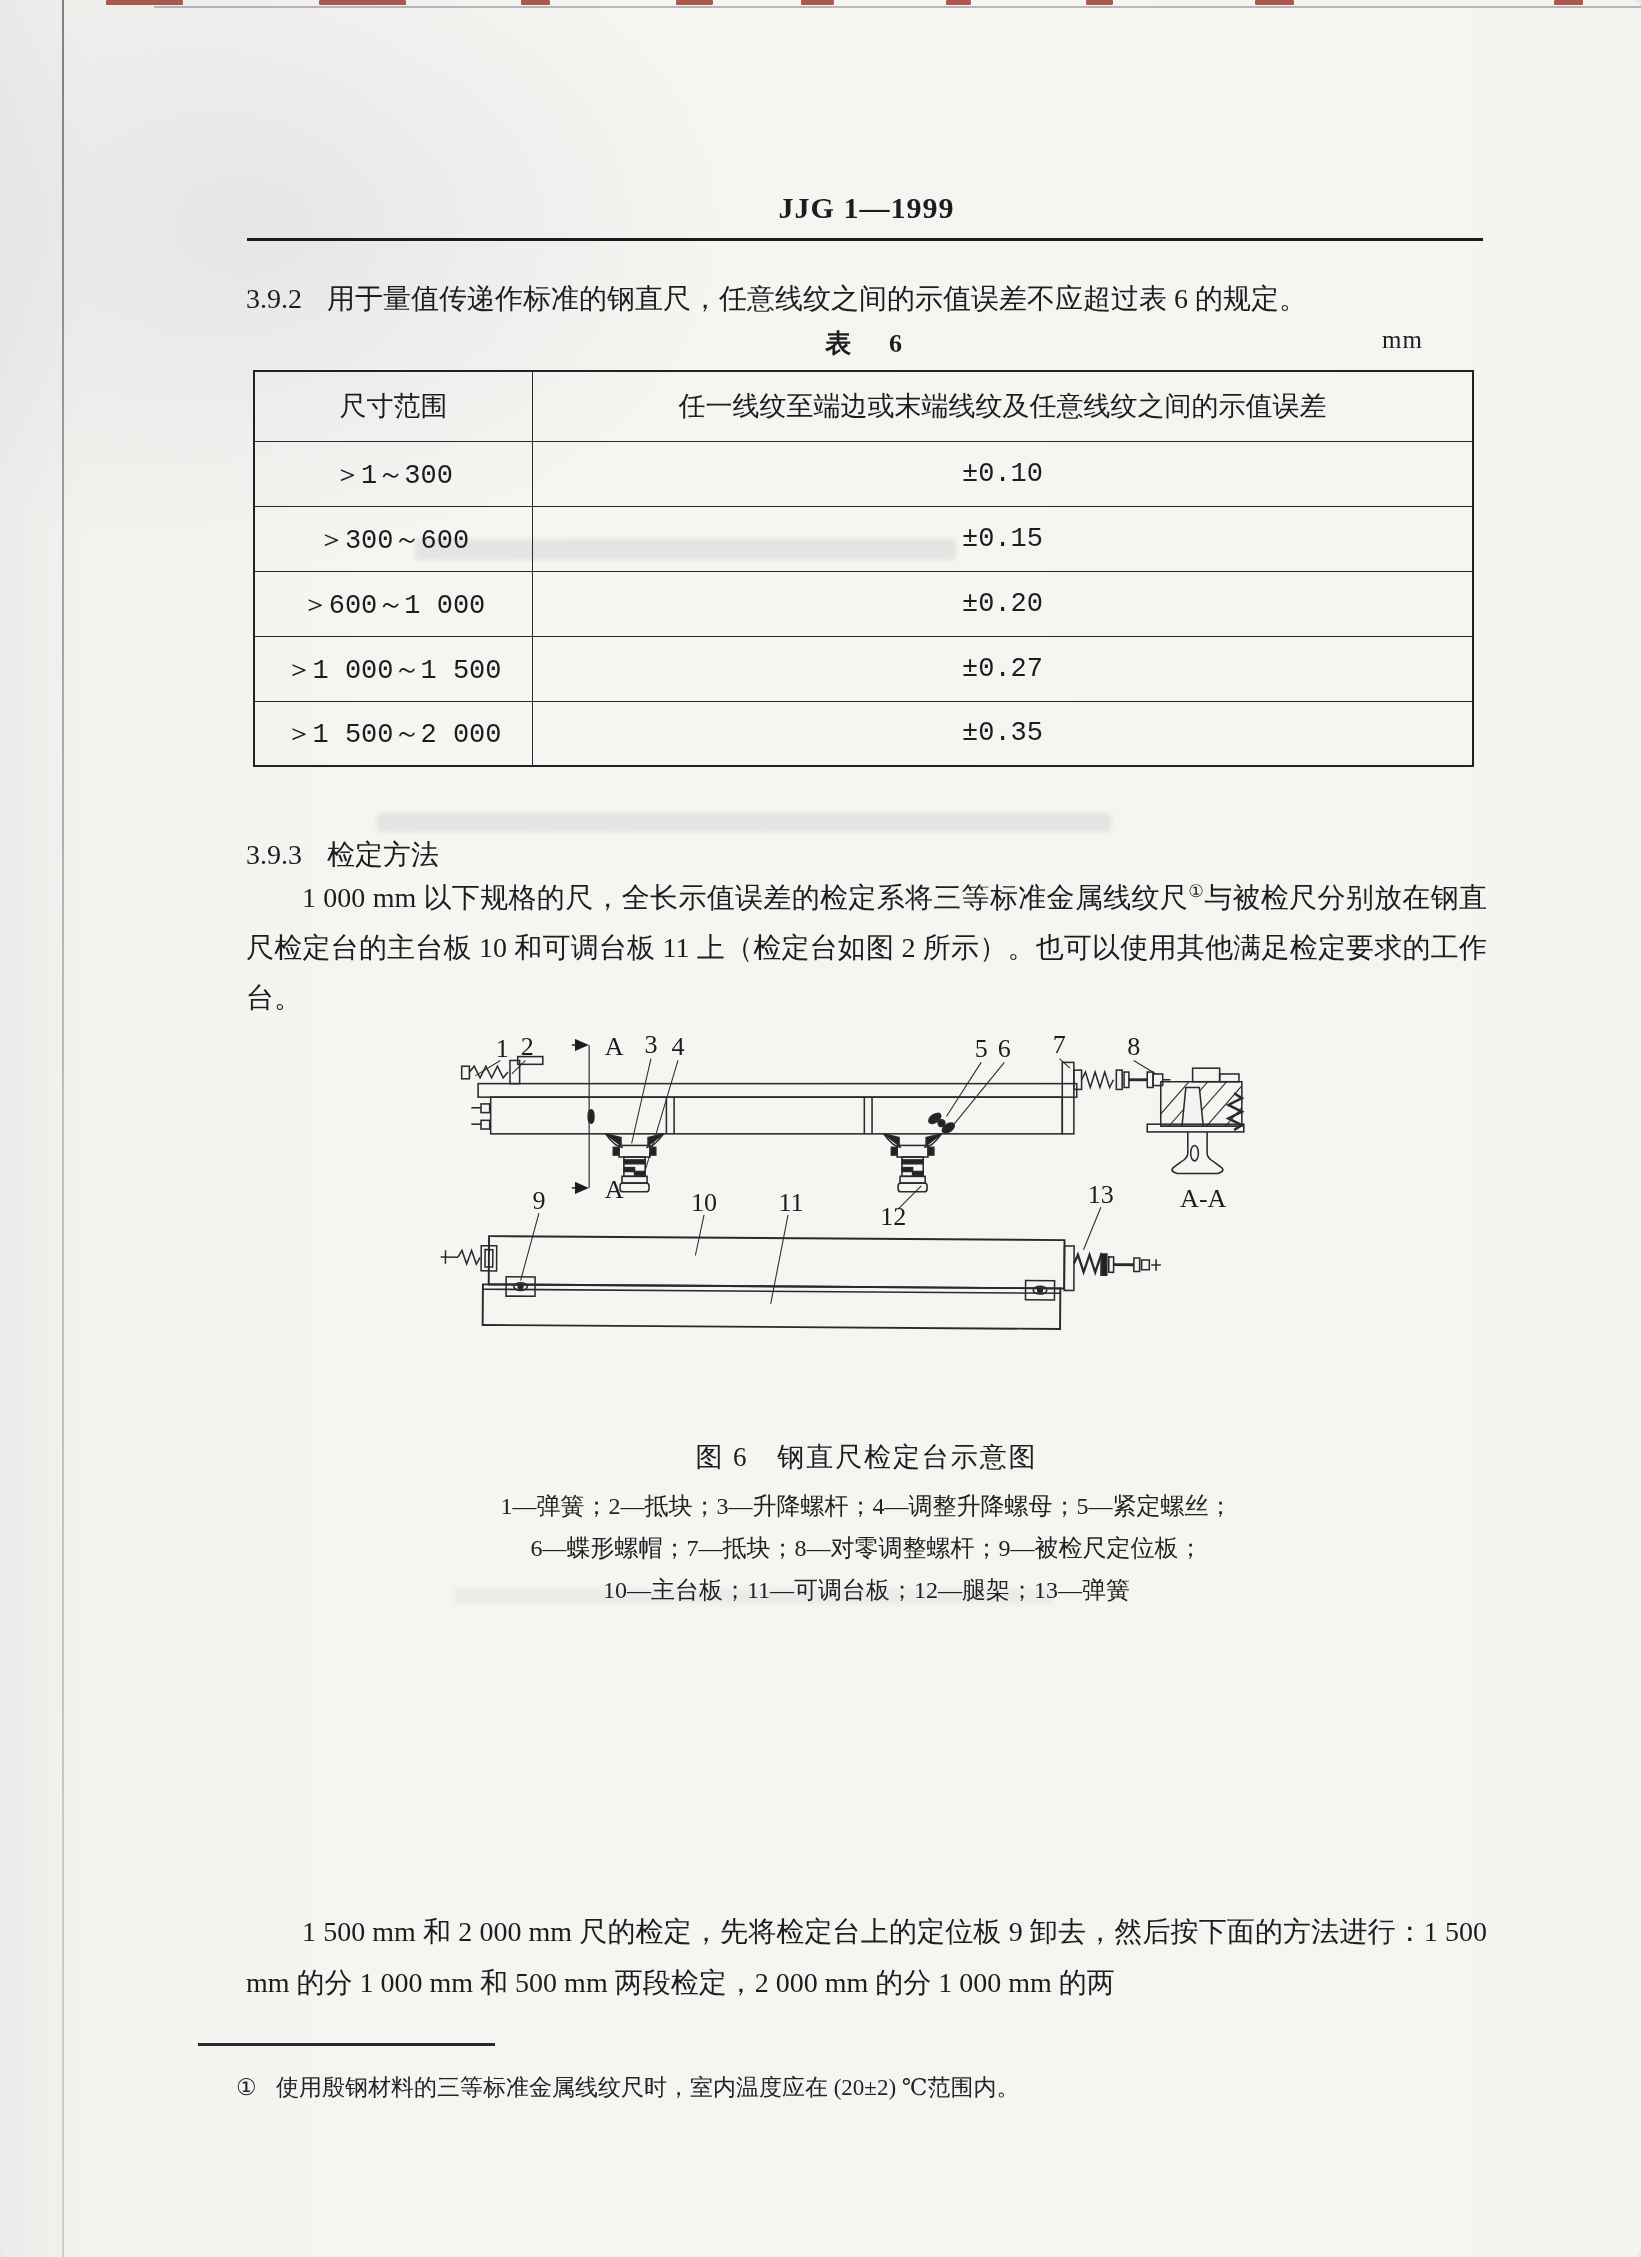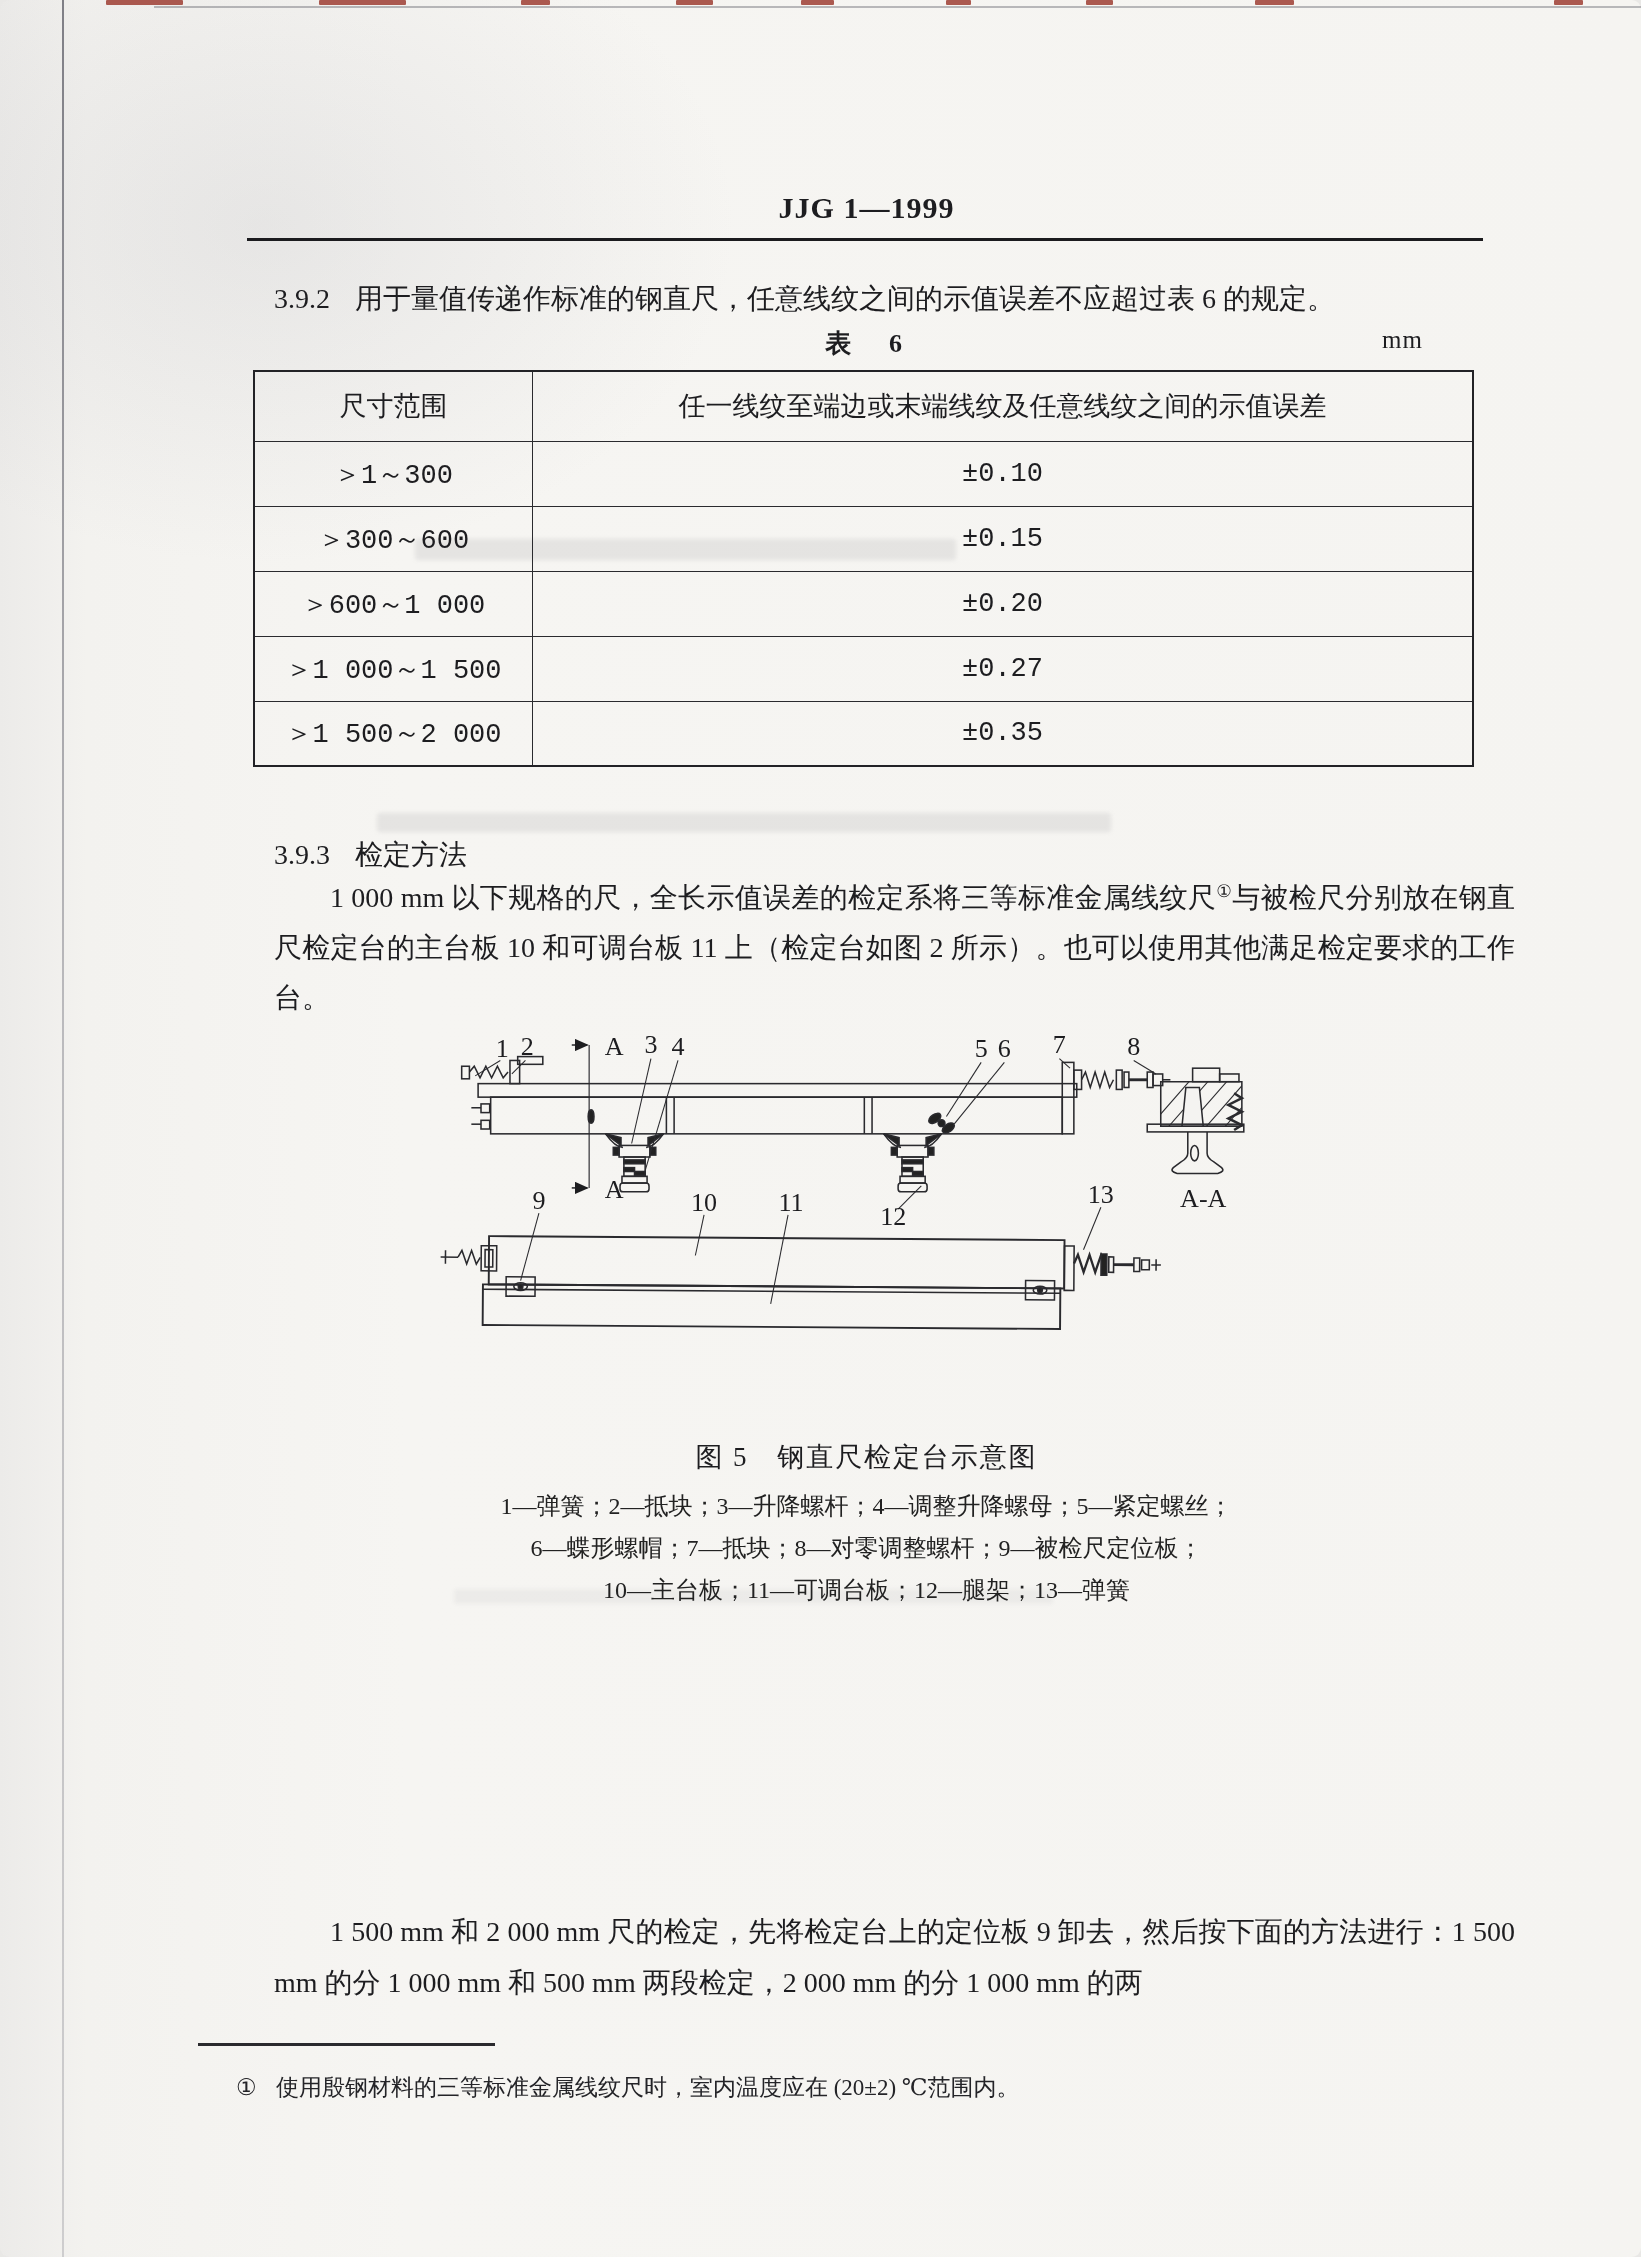--- a/index.html
+++ b/index.html
@@ -16,21 +16,21 @@
     border-radius: 9px;
   }
   .edge-line{position:absolute;left:62px;top:0;width:1.9px;height:2257px;
     background:linear-gradient(180deg,rgba(90,90,100,.75),rgba(120,120,130,.45) 45%,rgba(140,140,148,.35));}
   .top-hairline{position:absolute;left:154px;top:5.8px;height:1.9px;width:1487px;background:rgba(70,70,80,.35);}
   .red-dash{position:absolute;top:0;height:4.8px;background:#9d3d33;opacity:.85;border-radius:1px;}
   .ghost{position:absolute;background:rgba(110,110,118,.12);filter:blur(1.9px);border-radius:2.9px;}
   .content{position:absolute;left:246px;width:1241px;color:#1d1d20;}
   .header-title{top:191px;text-align:center;font-size:30px;font-weight:bold;letter-spacing:1px;}
   .header-rule{position:absolute;left:247px;top:238px;width:1236px;height:2.9px;background:#1b1b1e;}
-  .para{font-size:28px;line-height:50px;text-align:justify;margin-left:28px;}
+  .para{font-size:28px;line-height:50px;text-align:justify;}
   .p-392{top:274px;}
   .sec-num{margin-right:25px;}
   .table-label-row{top:326px;font-size:26px;}
   .table-label{display:block;text-align:center;font-weight:bold;letter-spacing:5.8px;}
   .table-unit{position:absolute;right:64px;top:0;font-weight:normal;font-size:25px;letter-spacing:1px;}
   table.t6{position:absolute;left:253px;top:370px;width:1221px;border-collapse:collapse;
     color:#1d1d20;font-size:27px;}
   table.t6 td,table.t6 th{border:1.9px solid #2a2a2e;text-align:center;font-weight:normal;padding:0;}
   table.t6{border:2.9px solid #222226;font-family:Liberation Mono, monospace;}
   table.t6 .hrow{height:70px;}
@@ -271,21 +271,21 @@
       <text x="118" y="200">9</text>
       <text x="289" y="202">10</text>
       <text x="379" y="202">11</text>
       <text x="485" y="216">12</text>
       <text x="700" y="194">13</text>
       <text x="806" y="198">A-A</text>
     </g>
   </svg>
   </div>
 
-  <div class="content fig-caption">图 5　钢直尺检定台示意图</div>
+  <div class="content fig-caption">图 6　钢直尺检定台示意图</div>
   <div class="content legend">
     <div>1—弹簧；2—抵块；3—升降螺杆；4—调整升降螺母；5—紧定螺丝；</div>
     <div>6—蝶形螺帽；7—抵块；8—对零调整螺杆；9—被检尺定位板；</div>
     <div>10—主台板；11—可调台板；12—腿架；13—弹簧</div>
   </div>
 
   <div class="content para p-long">1 500 mm 和 2 000 mm 尺的检定，先将检定台上的定位板 9 卸去，然后按下面的方法进行：1 500 mm 的分 1 000 mm 和 500 mm 两段检定，2 000 mm 的分 1 000 mm 的两</div>
 
   <div class="foot-rule"></div>
   <div class="footnote">

